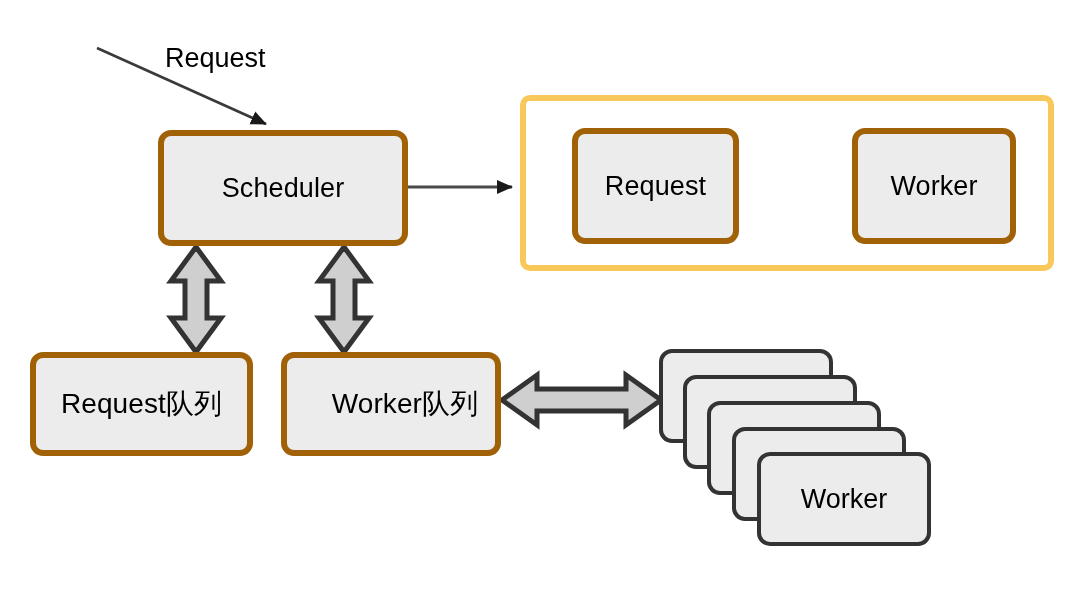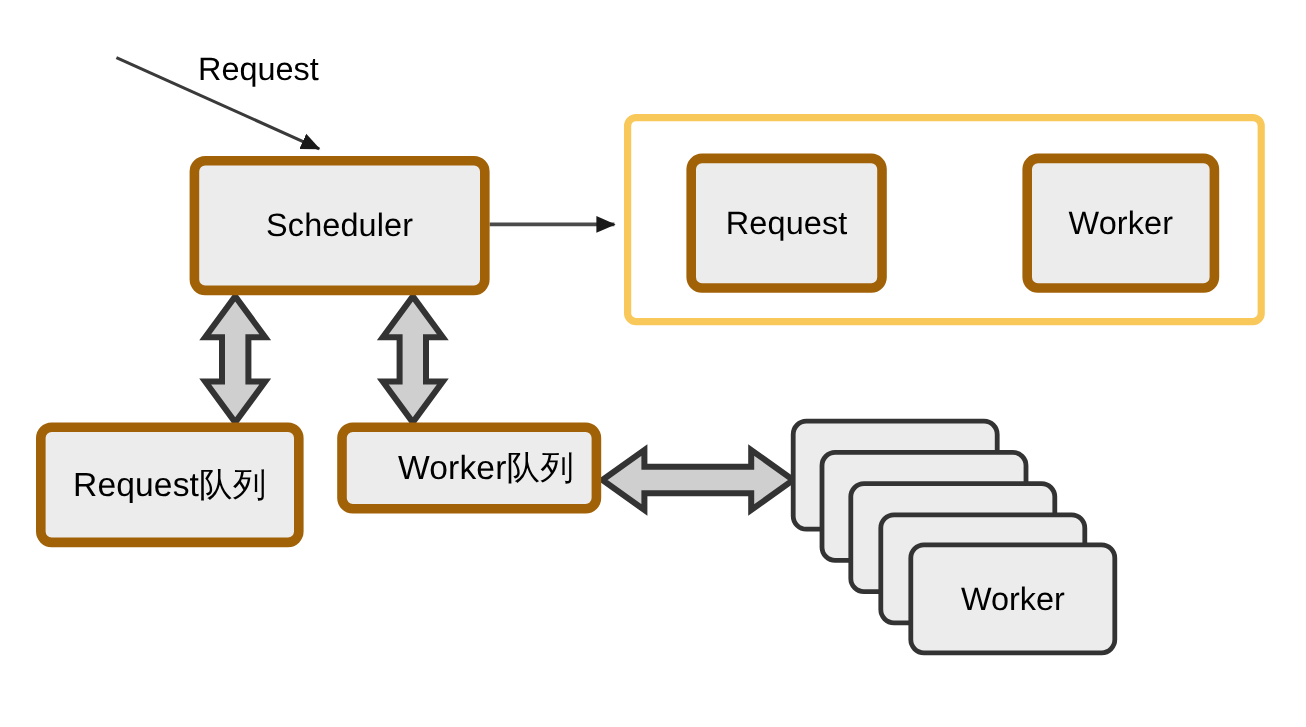--- a/index.html
+++ b/index.html
@@ -15,21 +15,21 @@
     position: relative;
     width: 1088px;
     height: 606px;
     background: #ffffff;
     overflow: hidden;
   }
   .node {
     position: absolute;
     box-sizing: border-box;
     background: #ECECEC;
-    border: 8px solid #a16207;
+    border: 6px solid #a16207;
     border-radius: 13px;
     display: flex;
     align-items: center;
     justify-content: center;
     color: #000000;
     font-size: 27px;
     line-height: 1;
     letter-spacing: 0.1px;
     white-space: nowrap;
   }
@@ -46,21 +46,21 @@
     left: 520px; top: 95px; width: 534px; height: 176px;
     border: 6px solid #F9C85B;
     border-radius: 10px;
     background: #ffffff;
   }
   #node-request-inner { left: 572px; top: 128px; width: 167px; height: 116px; }
   #node-worker-inner  { left: 852px; top: 128px; width: 164px; height: 116px; }
 
   
   #node-request-queue { left: 30px;  top: 352px; width: 223px; height: 104px; font-size: 28px; }
-  #node-worker-queue  { left: 281px; top: 352px; width: 220px; height: 76px; font-size: 28px; padding-left: 28px; }
+  #node-worker-queue  { left: 281px; top: 352px; width: 220px; height: 104px; font-size: 28px; padding-left: 28px; }
 
   
   .worker-card {
     position: absolute;
     box-sizing: border-box;
     width: 174px; height: 94px;
     background: #ECECEC;
     border: 4px solid #333333;
     border-radius: 13px;
     display: flex;

